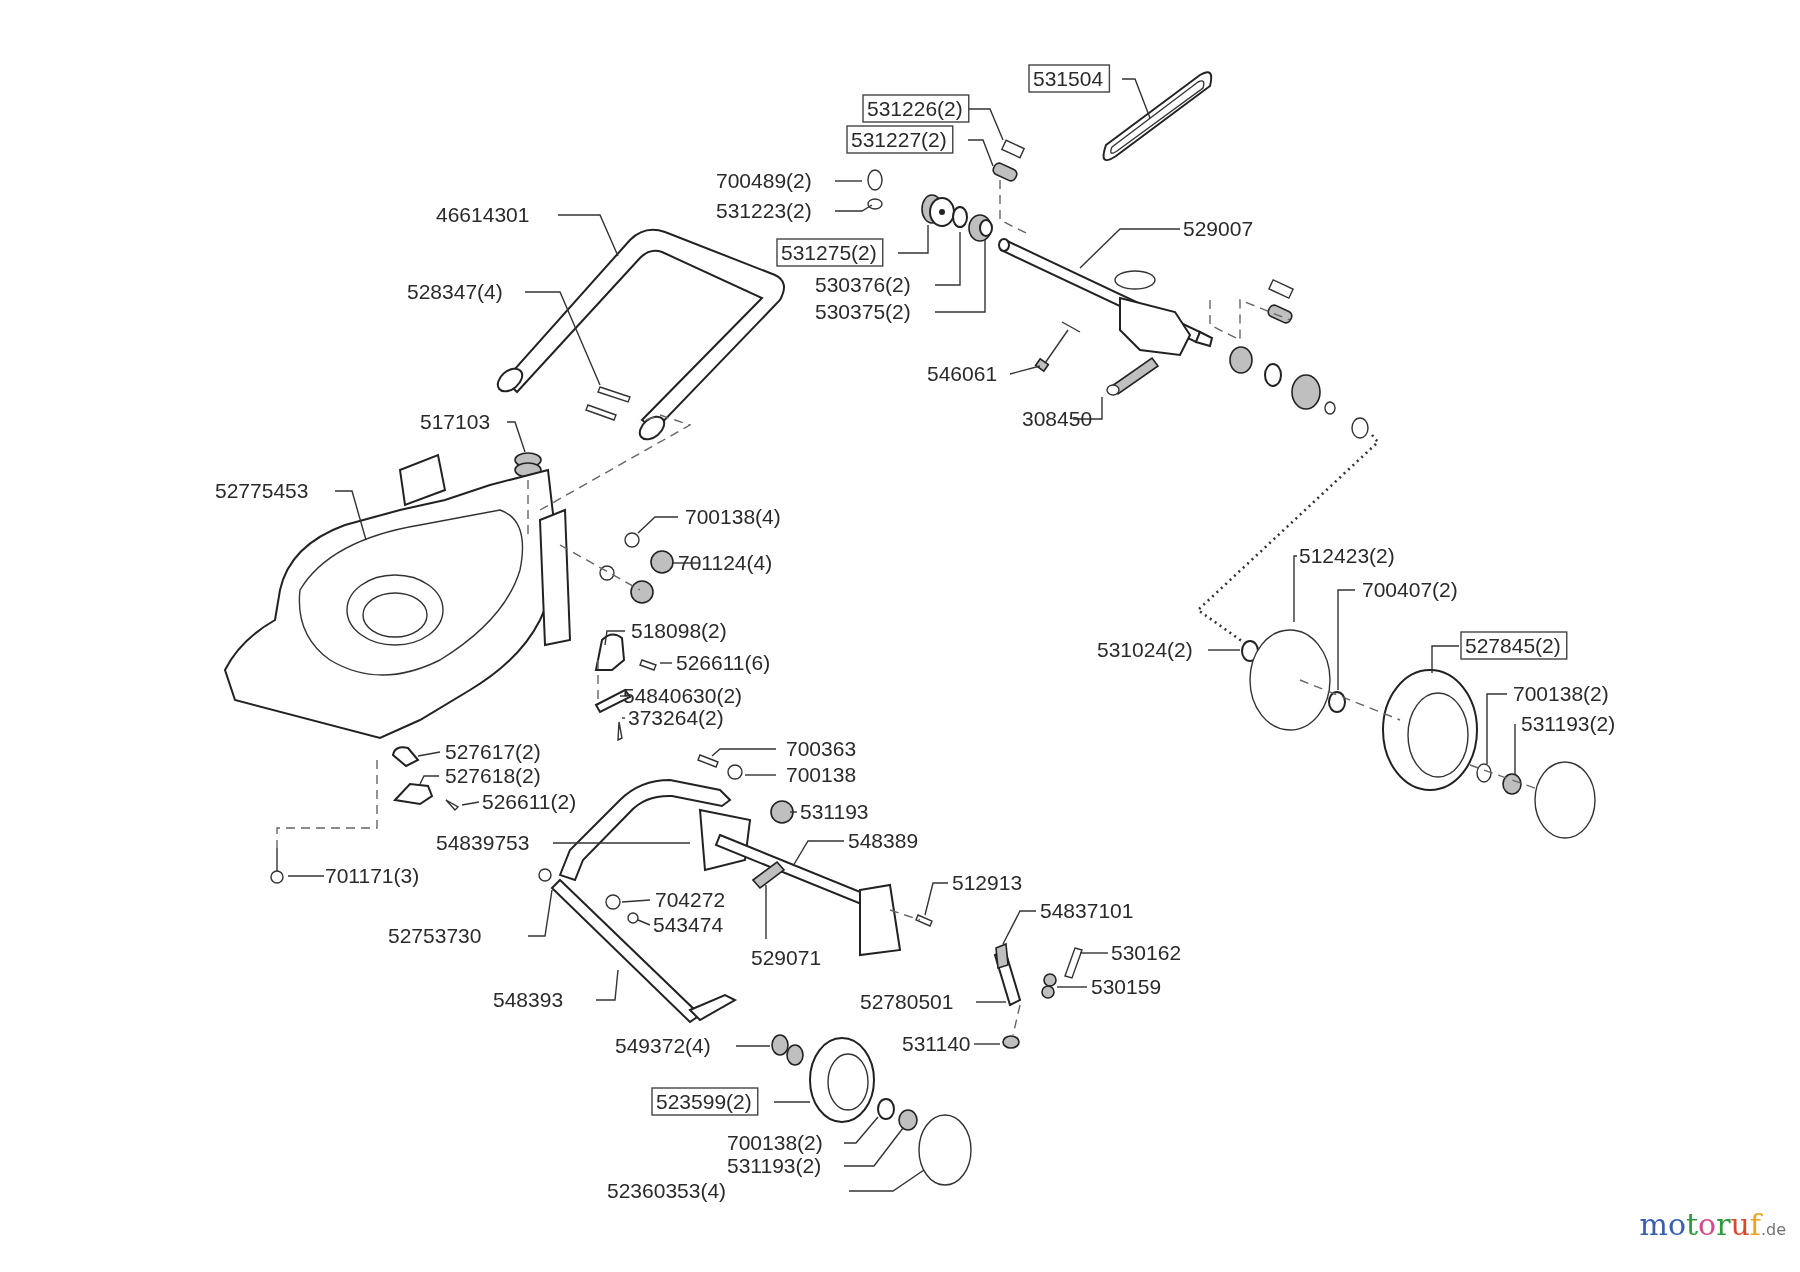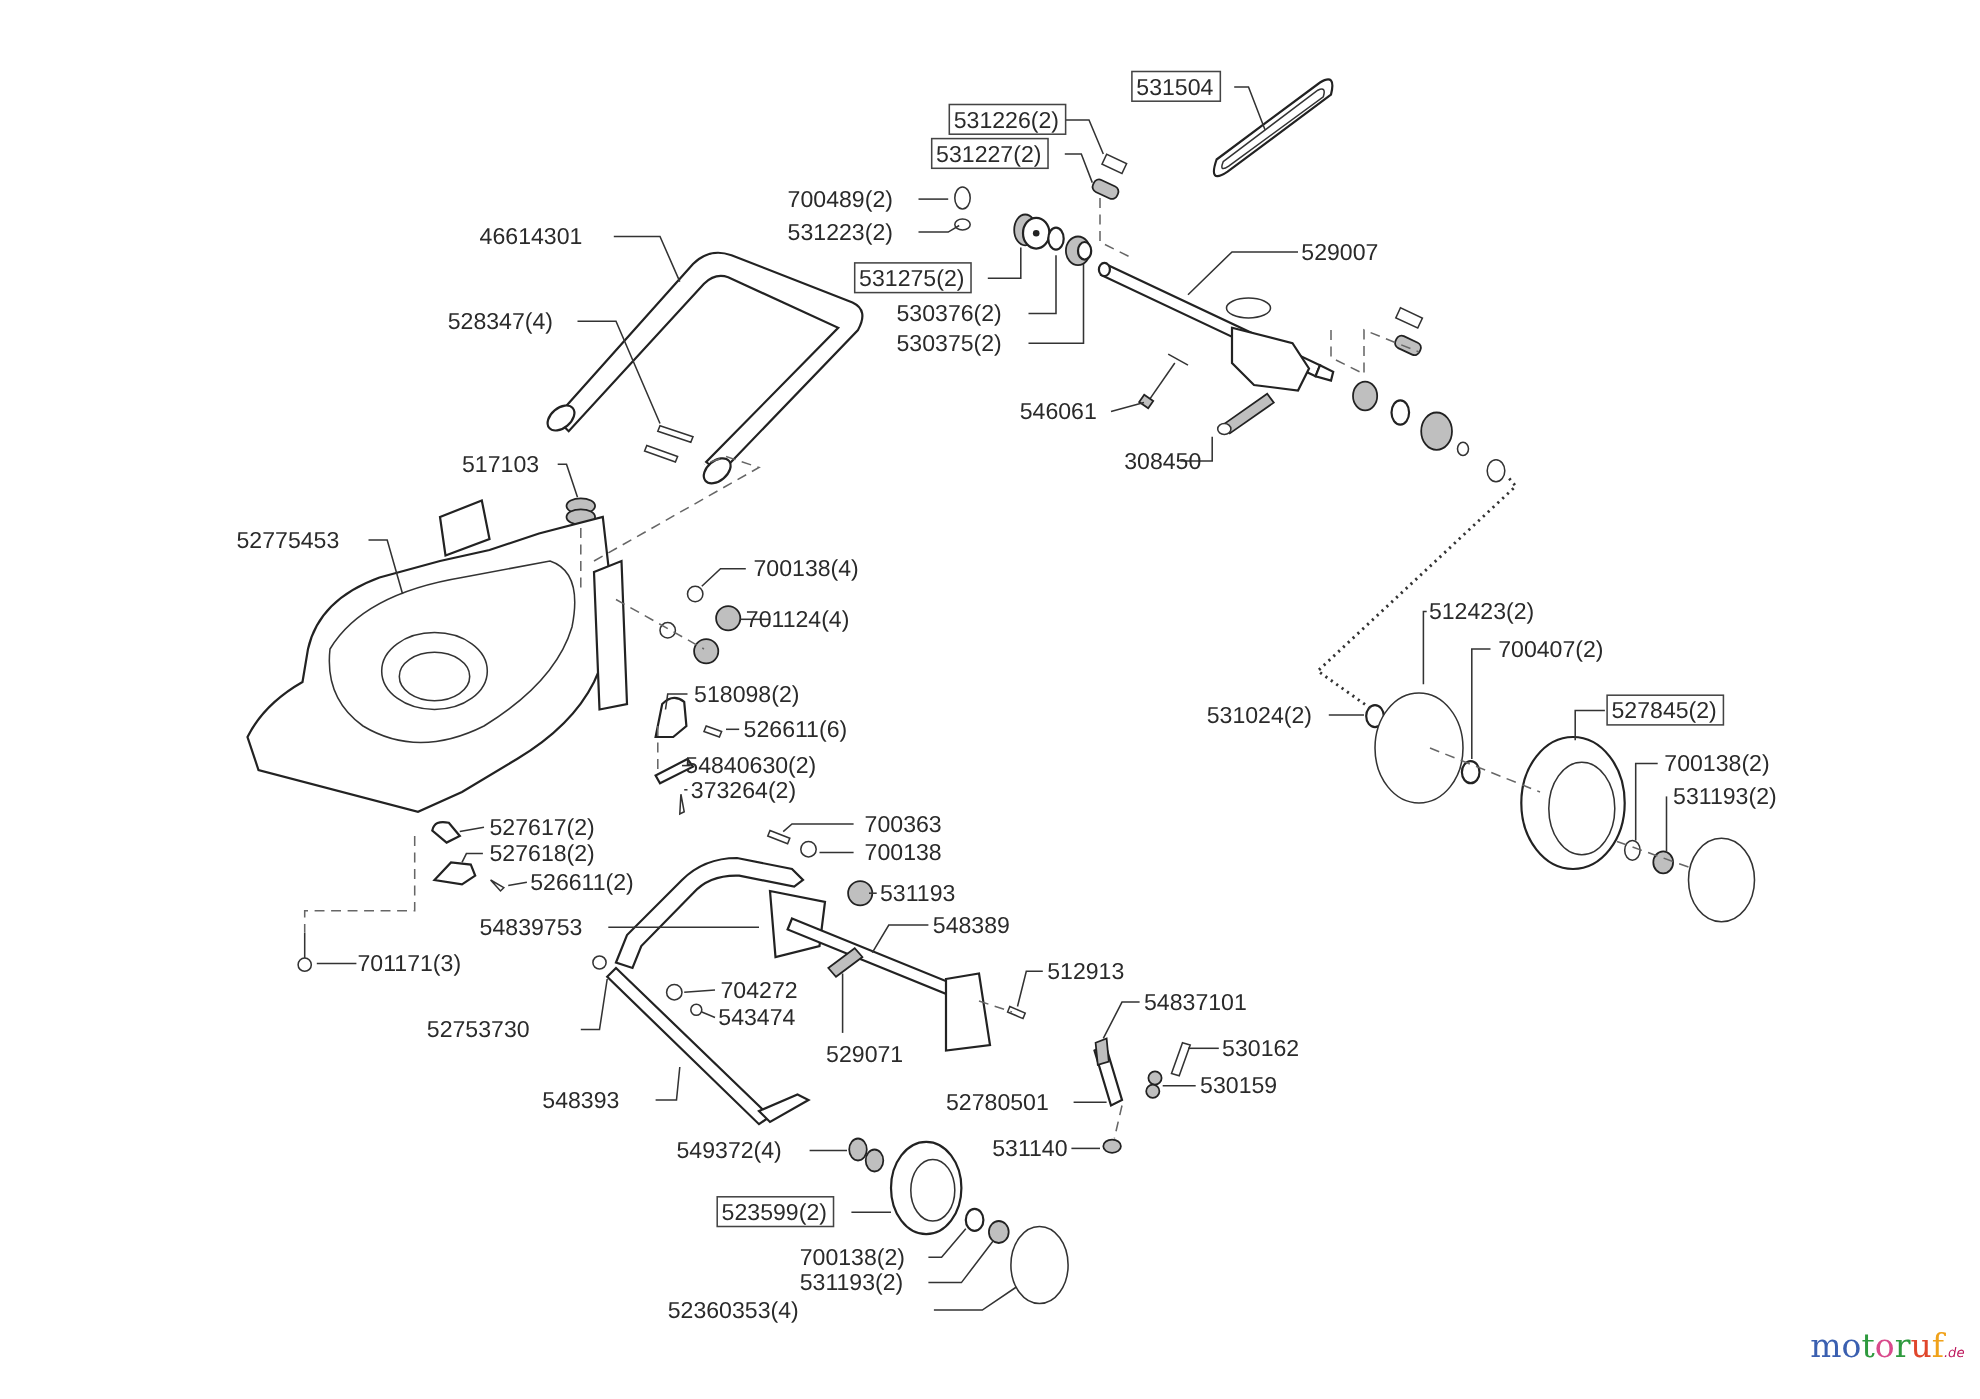--- a/index.html
+++ b/index.html
@@ -8,21 +8,21 @@
   svg text.lbl { font-family: "Liberation Sans", sans-serif; font-size: 21px; fill: #2a2a2a; }
   .leader { stroke: #333; stroke-width: 1.4; fill: none; }
   .dash { stroke: #666; stroke-width: 1.4; fill: none; stroke-dasharray: 9 6; }
   .dots { stroke: #333; stroke-width: 2.6; fill: none; stroke-dasharray: 2 4; }
   .part { stroke: #222; stroke-width: 2; fill: #fff; }
   .part-thin { stroke: #333; stroke-width: 1.4; fill: #fff; }
   .part-dark { stroke: #222; stroke-width: 1.6; fill: #bfbfbf; }
   .boxed { stroke: #444; stroke-width: 1.4; fill: #fff; }
   #watermark { position: absolute; right: 14px; bottom: 30px; font-family: "DejaVu Serif", serif; font-size: 30px; letter-spacing: 0px; }
   #watermark span { display: inline-block; }
-  #watermark .tld { font-family: "DejaVu Sans", sans-serif; font-size: 12px; color: #be185d; font-style: italic; }
+  #watermark .tld { font-family: "DejaVu Sans", sans-serif; font-size: 16px; color: #737373; }
 </style>
 </head>
 <body>
 
 <div id="canvas">
 <svg width="1800" height="1272" viewBox="0 0 1800 1272" xmlns="http://www.w3.org/2000/svg">
 
   <g>
     <path class="part" d="M1106,145 L1200,75 Q1215,66 1210,86 L1116,156 Q1098,168 1106,145 Z" stroke-width="4"></path>
     <path class="part-thin" d="M1112,147 L1198,82 Q1206,78 1203,88 L1117,151 Q1108,157 1112,147 Z"></path>

